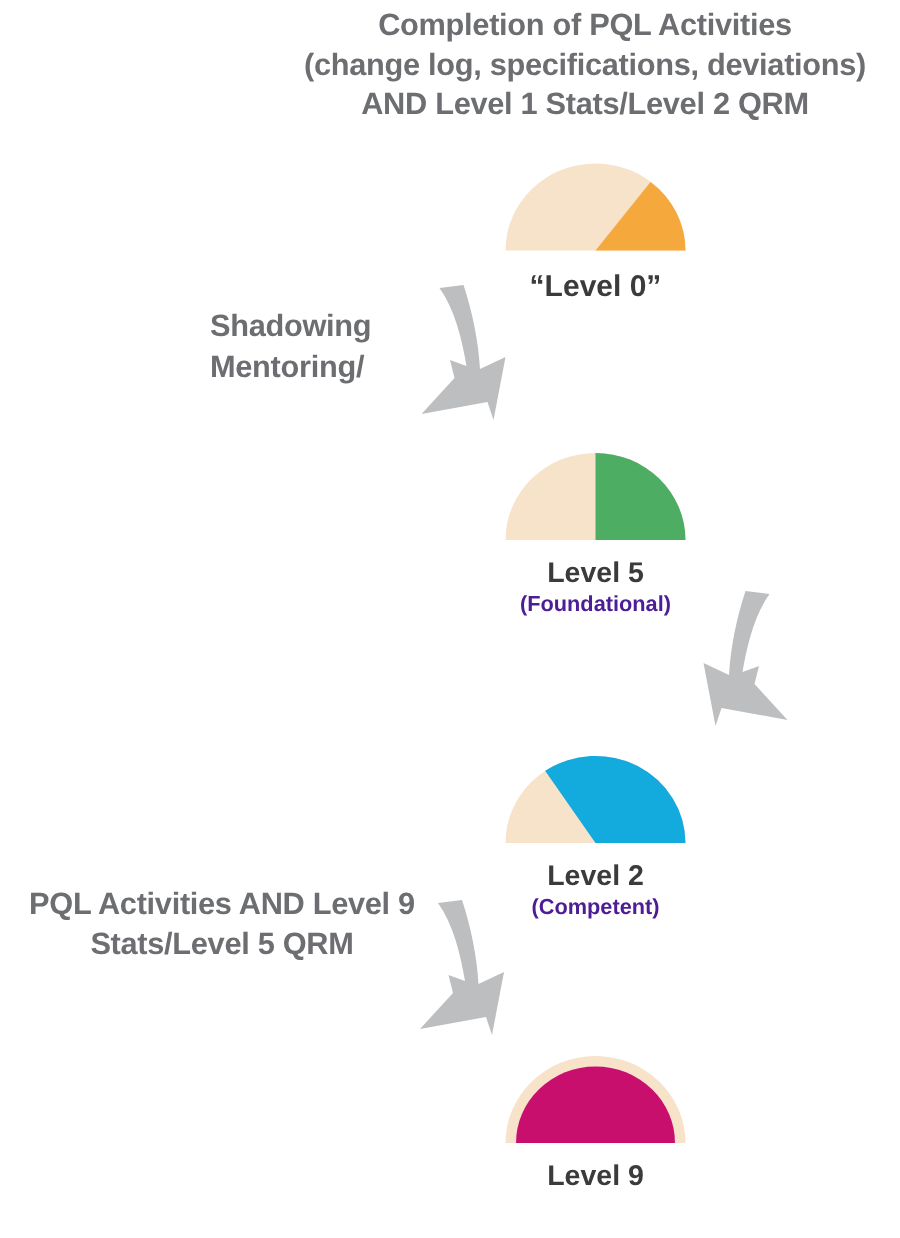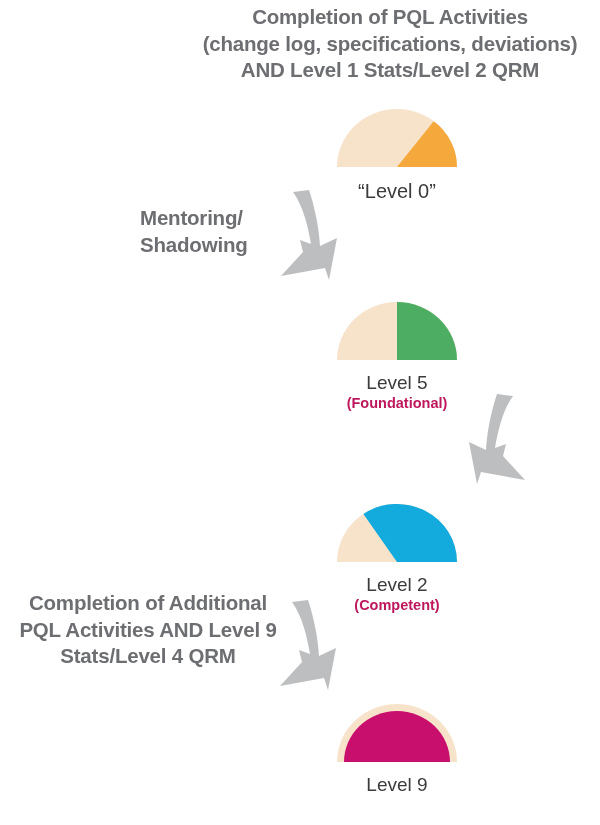--- a/index.html
+++ b/index.html
@@ -63,30 +63,30 @@
   }
   .gauge-wrap {
     position: relative;
     width: 128px;
     height: 66px;
     margin: 0 auto;
   }
   .gauge-wrap svg { display: block; width: 128px; height: 66px; }
 
   .gauge-label {
-    font-weight: normal;
+    font-weight: bold;
     font-size: 19px;
     color: #3b3b3d;
     margin-top: 9px;
     line-height: 1.1;
   }
   .gauge-sub {
     font-weight: bold;
     font-size: 14.5px;
-    color: #be185d;
+    color: #4c1d95;
     margin-top: 2px;
     line-height: 1.1;
   }
   .gauge-label.quoted { font-size: 20px; }
 
   #group-level0 { left: 297px; top: 105px; }
   #group-level1 { left: 297px; top: 298px; }
   #group-level2 { left: 297px; top: 500px; }
   #group-level3 { left: 297px; top: 700px; }
 
@@ -129,22 +129,22 @@
                L 18 88
                L 40 64
                L 37 52
                L 48 56
                C 45 38, 40 18, 30 4
                Z" fill="#BCBEC0"></path>
     </svg>
   </div>
 
   <div class="callout" id="callout-mentoring">
+    <span class="line">Shadowing</span>
     <span class="line">Mentoring/</span>
-    <span class="line">Shadowing</span>
   </div>
 
   <div class="gauge-group" id="group-level1">
     <div class="gauge-wrap">
       <svg viewBox="0 0 128 66" xmlns="http://www.w3.org/2000/svg">
         <path d="M 4 62 A 60 58 0 0 1 124 62 Z" fill="#F7E2CA"></path>
         <path d="M 64 62 L 124 62 A 60 58 0 0 0 64 4 Z" fill="#4DAE63"></path>
       </svg>
     </div>
     <div class="gauge-label">Level 5</div>
@@ -172,23 +172,22 @@
       <svg viewBox="0 0 128 66" xmlns="http://www.w3.org/2000/svg">
         <path d="M 4 62 A 60 58 0 0 1 124 62 Z" fill="#F7E2CA"></path>
         <path d="M 64 62 L 124 62 A 60 58 0 0 0 30.4 13.9 Z" fill="#13AADD"></path>
       </svg>
     </div>
     <div class="gauge-label">Level 2</div>
     <div class="gauge-sub">(Competent)</div>
   </div>
 
   <div class="callout" id="callout-bottom">
-    <span class="line">Completion of Additional</span>
     <span class="line">PQL Activities AND Level 9</span>
-    <span class="line">Stats/Level 4 QRM</span>
+    <span class="line">Stats/Level 5 QRM</span>
   </div>
 
   <div class="arrow" id="arrow-3">
     <svg width="100" height="104" viewBox="0 0 100 104" xmlns="http://www.w3.org/2000/svg">
       <path d="M 46 2
                C 52 20, 56 40, 57 58
                L 74 50
                L 66 92
                L 62 80
                L 18 88

